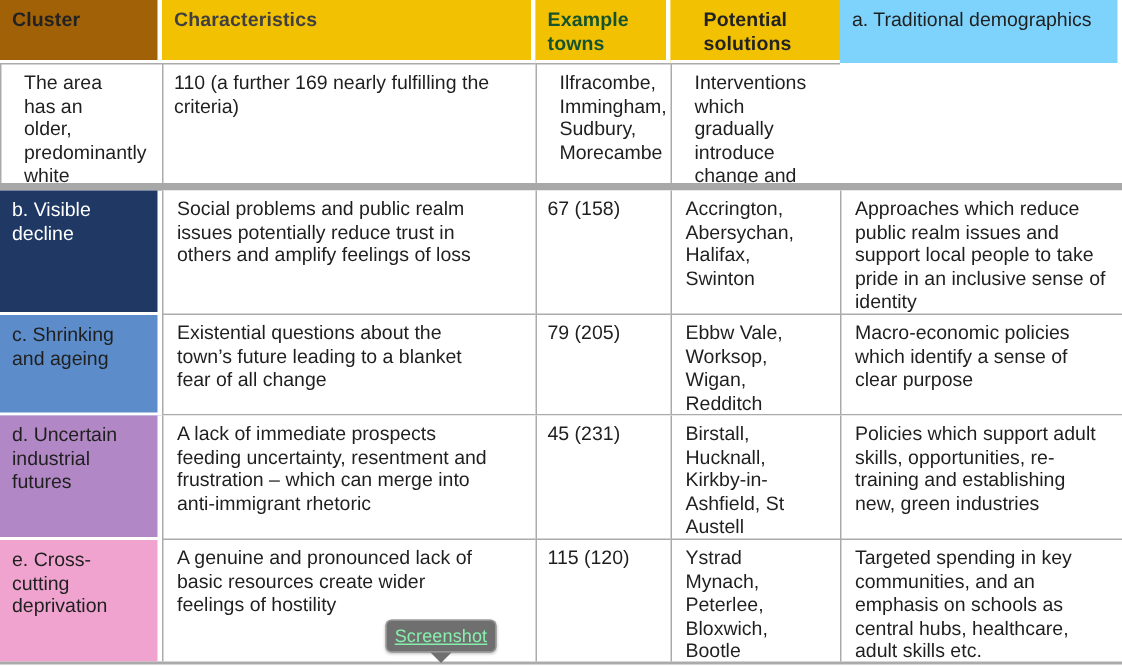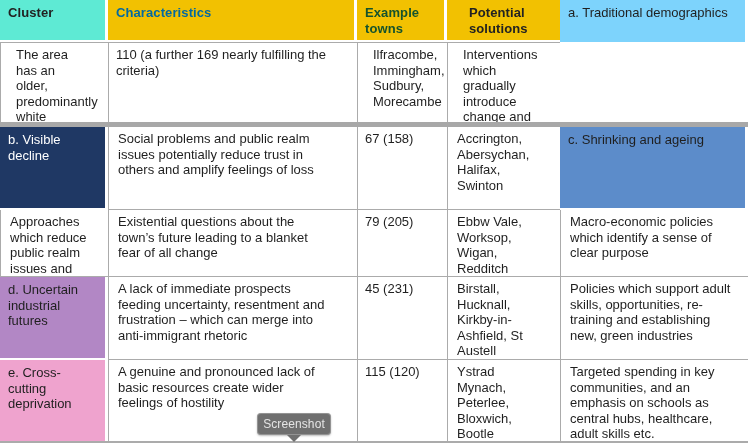--- a/index.html
+++ b/index.html
@@ -73,57 +73,57 @@
     border-right: 7px solid transparent;
     border-top: 7px solid #6f6f6f;
   }
 </style>
 </head>
 <body>
 
 <div class="screen">
   <div class="cluster-table">
 
-    <div class="cell hcell" style="background-color: #5eead4; color: rgb(34, 34, 34);">Cluster</div>
-    <div class="cell hcell" style="background-color: rgb(242, 193, 1); color: #0369a1;">Characteristics</div>
+    <div class="cell hcell" style="background-color: #a16207; color: rgb(34, 34, 34);">Cluster</div>
+    <div class="cell hcell" style="background-color: rgb(242, 193, 1); color: #404040;">Characteristics</div>
     <div class="cell hcell" style="background-color: rgb(242, 193, 1); color: #14532d;">Example towns</div>
     <div class="cell hcell last" style="background-color: rgb(242, 193, 1); color: rgb(34, 34, 34);">Potential solutions</div>
 
     <div class="cell ccell no-gap" style="background-color: #7dd3fc; color: rgb(31, 31, 31);">a. Traditional demographics</div>
     <div class="cell dcell top no-b chars">The area has an older, predominantly white British community, with lower education levels and little experience of diversity or difference</div>
     <div class="cell dcell top no-b num">110 (a further 169 nearly fulfilling the criteria)</div>
     <div class="cell dcell top no-b towns">Ilfracombe, Immingham, Sudbury, Morecambe</div>
     <div class="cell dcell top no-b">Interventions which gradually introduce change and difference</div>
 
     <div class="section-divider" style="background-color: rgb(168, 168, 168);"></div>
 
     <div class="cell ccell" style="background-color: rgb(31, 56, 100); color: rgb(255, 255, 255);">b. Visible decline</div>
     <div class="cell dcell chars">Social problems and public realm issues potentially reduce trust in others and amplify feelings of loss</div>
     <div class="cell dcell num">67 (158)</div>
     <div class="cell dcell towns">Accrington, Abersychan, Halifax, Swinton</div>
+    <div class="cell dcell">Approaches which reduce public realm issues and support local people to take pride in an inclusive sense of identity</div>
+
     <div class="cell ccell" style="background-color: rgb(92, 140, 202); color: rgb(31, 31, 31);">c. Shrinking and ageing</div>
-
-    <div class="cell dcell">Approaches which reduce public realm issues and support local people to take pride in an inclusive sense of identity</div>
     <div class="cell dcell chars">Existential questions about the town’s future leading to a blanket fear of all change</div>
     <div class="cell dcell num">79 (205)</div>
     <div class="cell dcell towns">Ebbw Vale, Worksop, Wigan, Redditch</div>
     <div class="cell dcell">Macro-economic policies which identify a sense of clear purpose</div>
 
     <div class="cell ccell" style="background-color: rgb(178, 135, 197); color: rgb(31, 31, 31);">d. Uncertain industrial futures</div>
     <div class="cell dcell chars">A lack of immediate prospects feeding uncertainty, resentment and frustration – which can merge into anti-immigrant rhetoric</div>
     <div class="cell dcell num">45 (231)</div>
     <div class="cell dcell towns">Birstall, Hucknall, Kirkby-in-Ashfield, St Austell</div>
     <div class="cell dcell">Policies which support adult skills, opportunities, re-training and establishing new, green industries</div>
 
     <div class="cell ccell no-gap" style="background-color: rgb(239, 163, 206); color: rgb(31, 31, 31);">e. Cross-cutting deprivation</div>
     <div class="cell dcell no-b chars">A genuine and pronounced lack of basic resources create wider feelings of hostility</div>
     <div class="cell dcell no-b num">115 (120)</div>
     <div class="cell dcell no-b towns">Ystrad Mynach, Peterlee, Bloxwich, Bootle</div>
     <div class="cell dcell no-b">Targeted spending in key communities, and an emphasis on schools as central hubs, healthcare, adult skills etc.</div>
 
     <div class="bottom-rule" style="background-color: rgb(171, 171, 171);"></div>
   </div>
 
-  <div class="tooltip" style="background-color: rgb(111, 111, 111); color: #e5e5e5;">
+  <div class="tooltip" style="background-color: rgb(111, 111, 111); color: #86efac; text-decoration: underline;">
     <span>Screenshot</span>
     <span class="pointer" style="border-top-color: rgb(111, 111, 111);"></span>
   </div>
 </div>
 
 </body></html>

